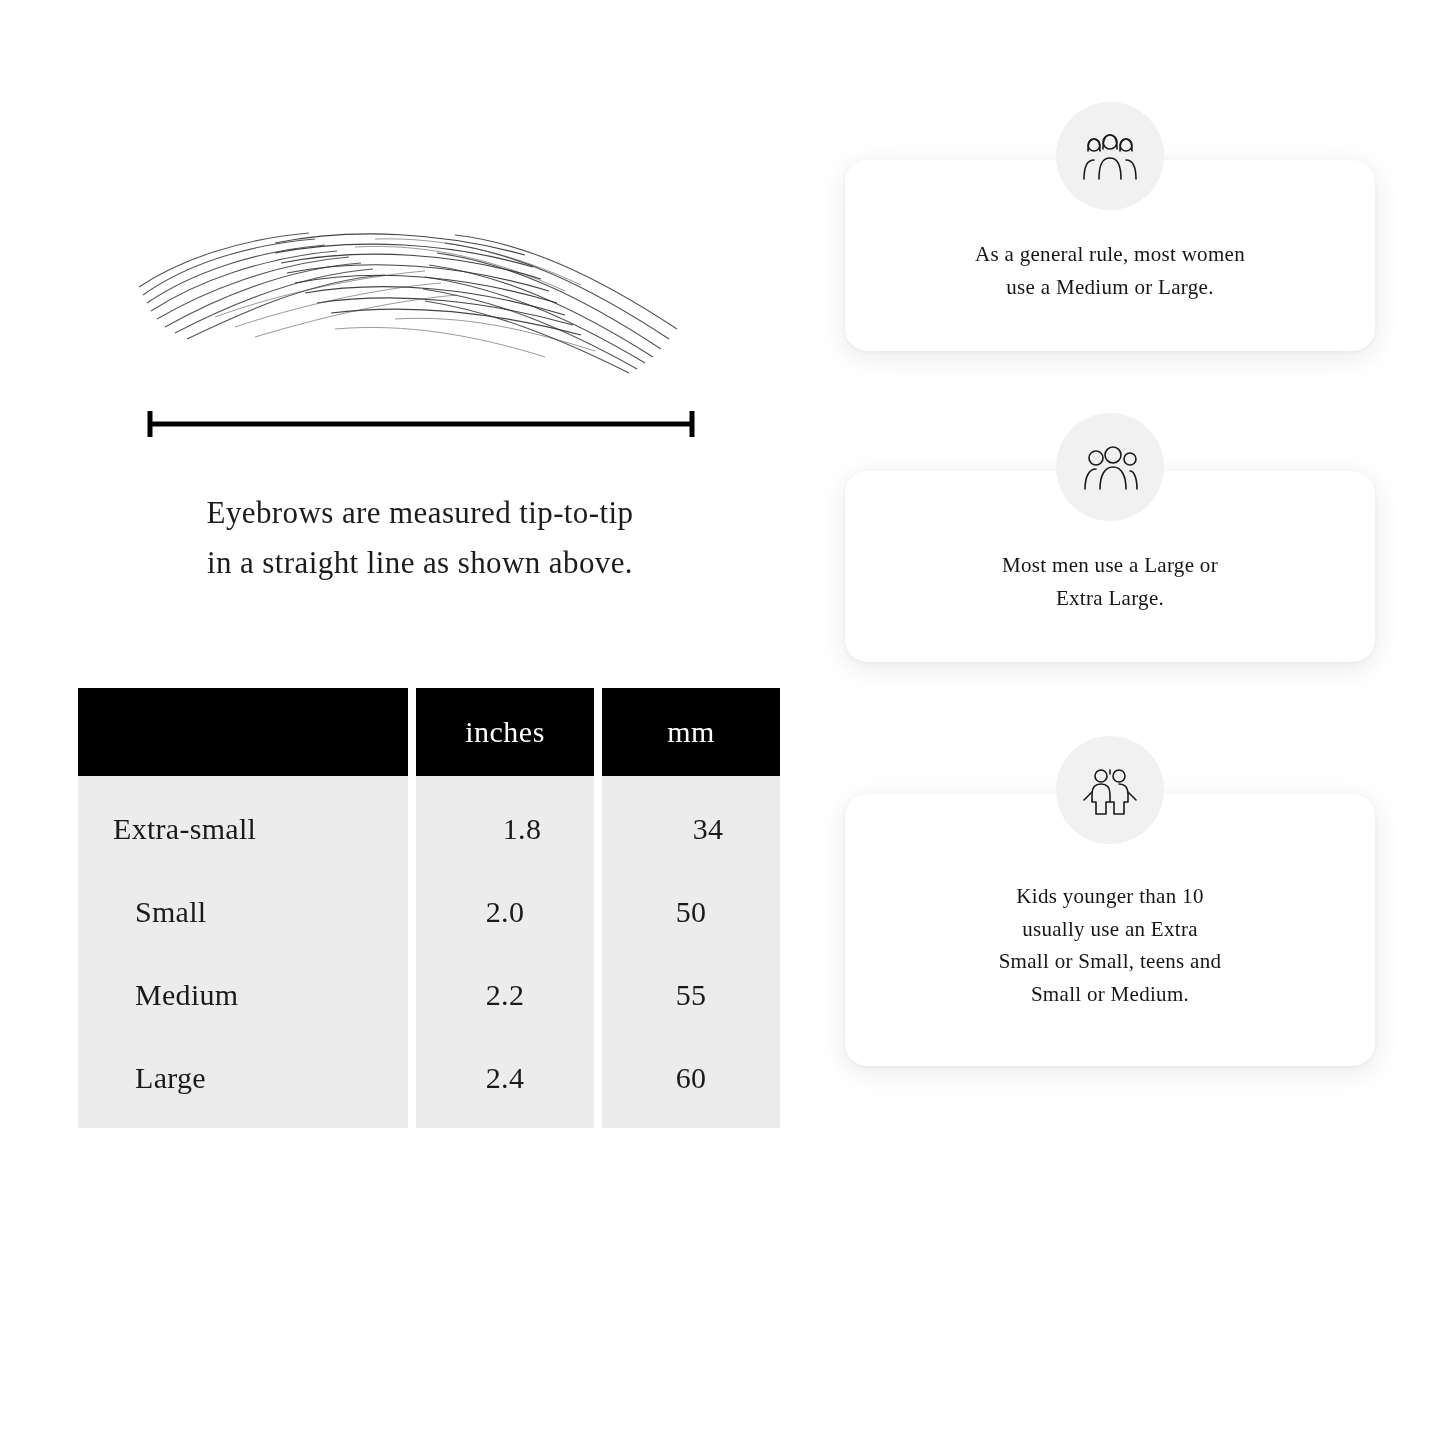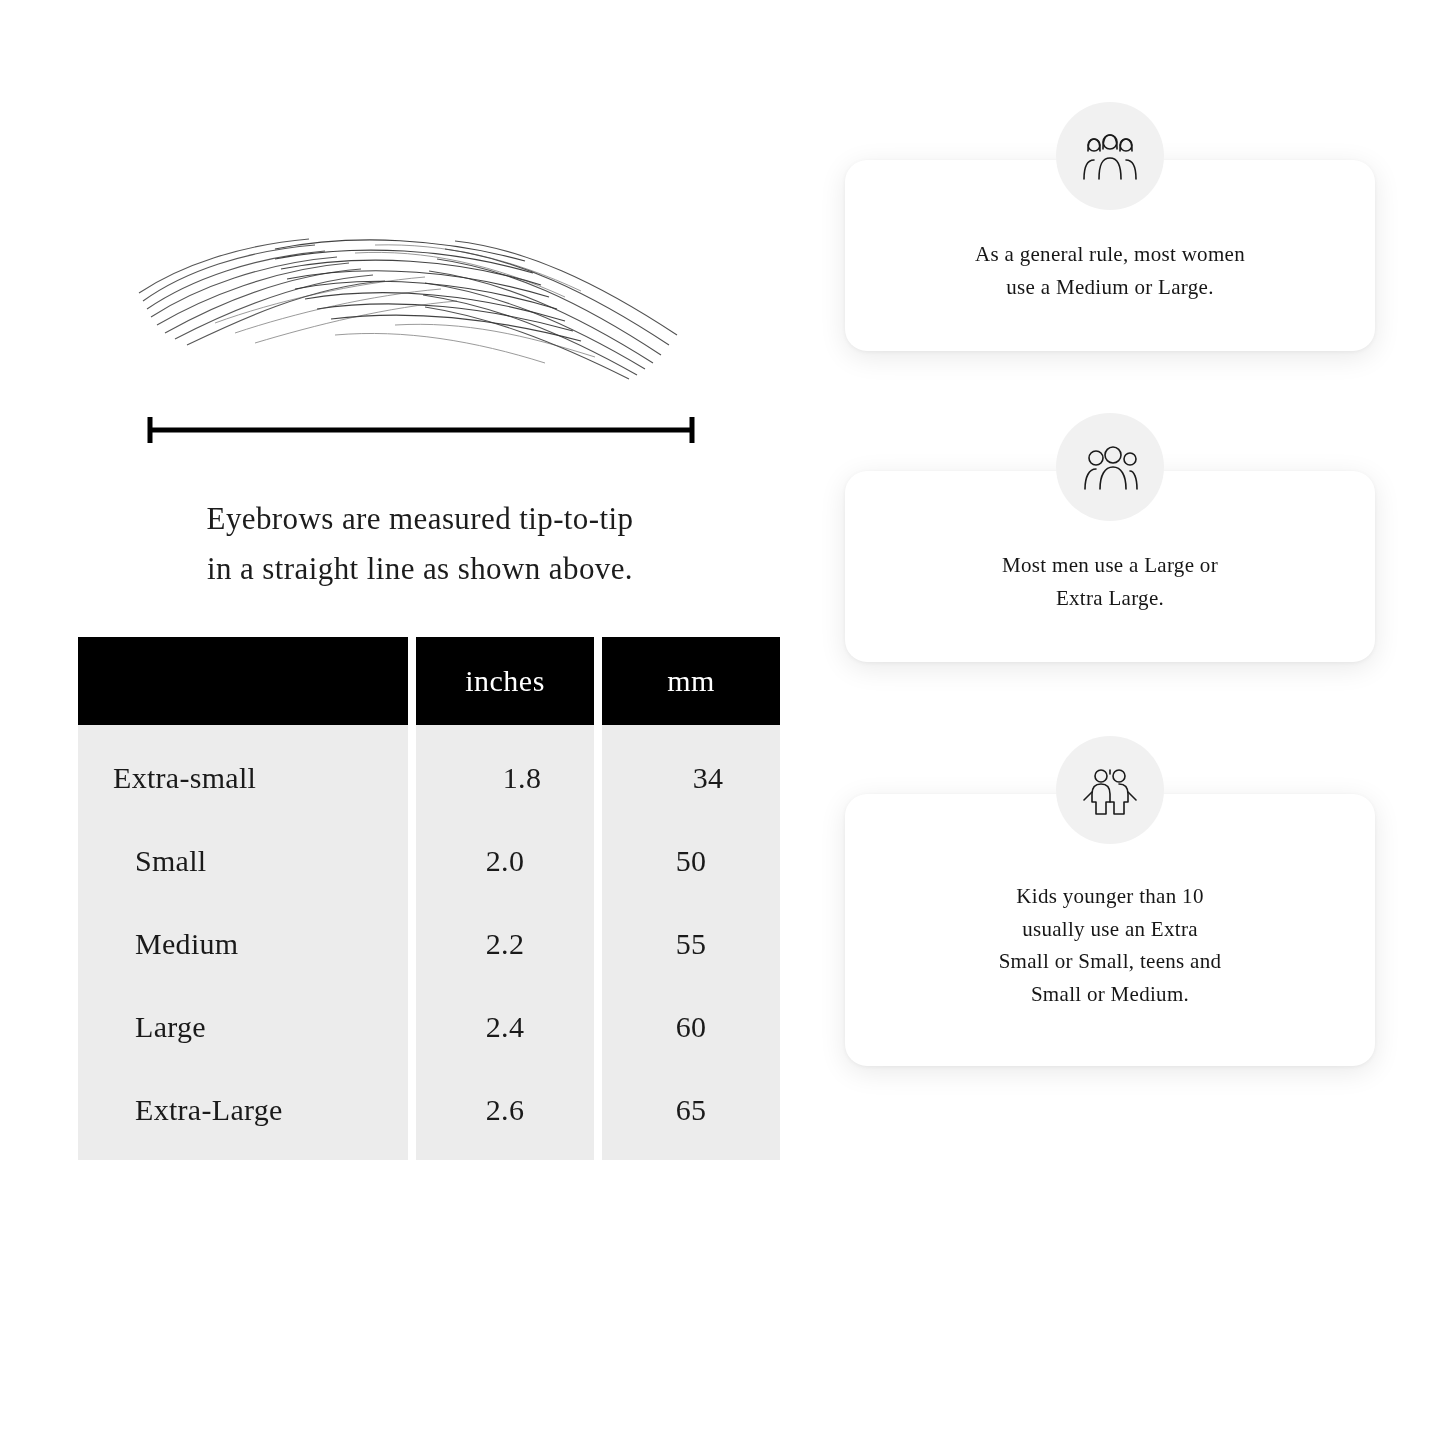--- a/index.html
+++ b/index.html
@@ -18,21 +18,21 @@
     position: relative;
     width: 1445px;
     height: 1445px;
     background: #fff;
   }
 
   
   .left-col {
     position: absolute;
     left: 70px;
-    top: 150px;
+    top: 144px;
     width: 700px;
   }
 
   .brow-figure {
     position: relative;
     width: 700px;
     height: 330px;
   }
   .brow-svg {
     position: absolute;
@@ -52,21 +52,21 @@
     text-align: center;
     font-size: 31px;
     line-height: 1.62;
     letter-spacing: 0.4px;
     color: #1c1c1c;
     width: 700px;
   }
 
   
   .size-table {
-    margin-top: 43px;
+    margin-top: 100px;
     width: 697px;
     border-collapse: separate;
     border-spacing: 8px 0;
     table-layout: fixed;
   }
   .size-table th {
     background: #000000;
     color: #ffffff;
     font-weight: normal;
     font-size: 30px;
@@ -225,25 +225,20 @@
         <tr>
           <td class="name">Medium</td>
           <td class="num">2.2</td>
           <td class="num">55</td>
         </tr>
         <tr>
           <td class="name">Large</td>
           <td class="num">2.4</td>
           <td class="num">60</td>
         </tr>
-        <tr>
-          <td class="name">Extra-Large</td>
-          <td class="num">2.6</td>
-          <td class="num">65</td>
-        </tr>
       </tbody>
     </table>
   </div>
 
   <div class="right-col">
 
     <div class="note-card card-1">
       <div class="icon-badge">
         <svg width="62" height="54" viewBox="0 0 62 54" fill="none" stroke="#1a1a1a" stroke-width="1.6" stroke-linecap="round" stroke-linejoin="round">
           <circle cx="31" cy="13" r="7"></circle>

